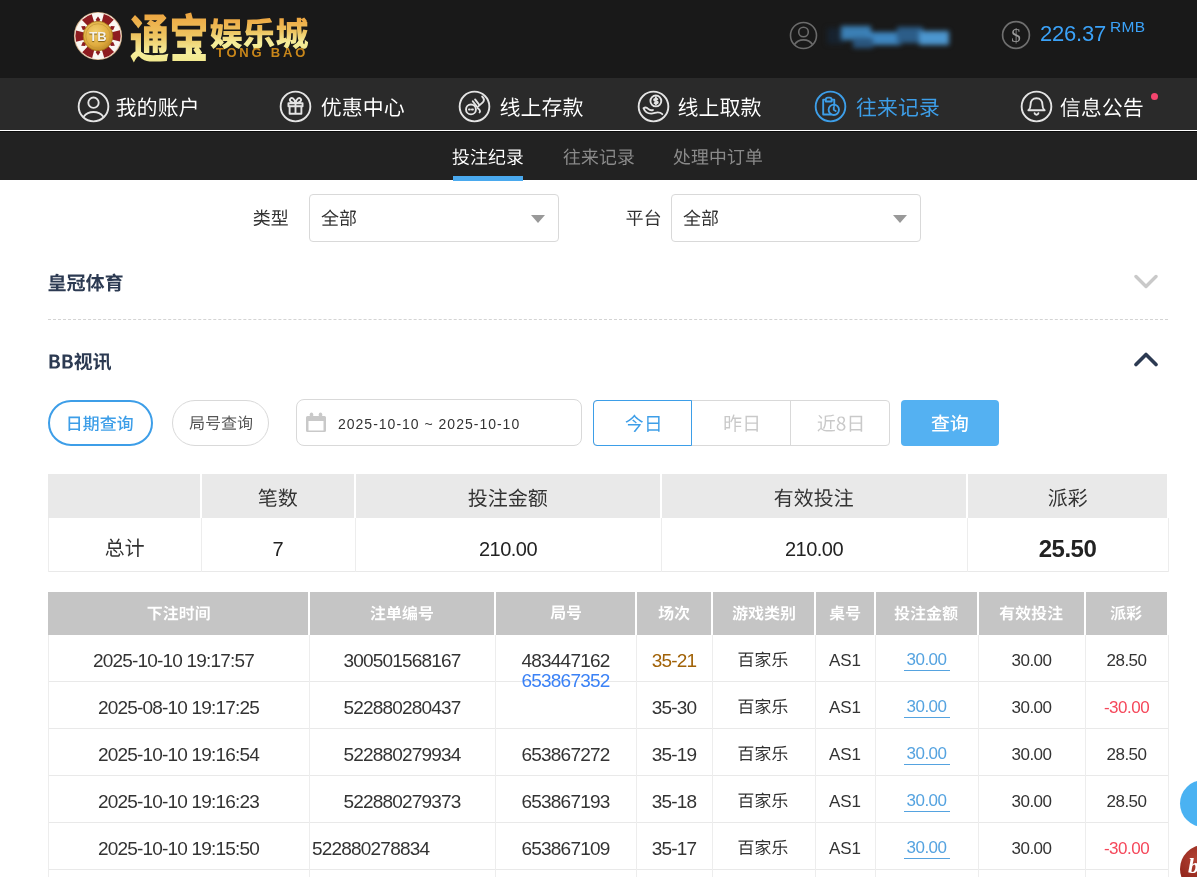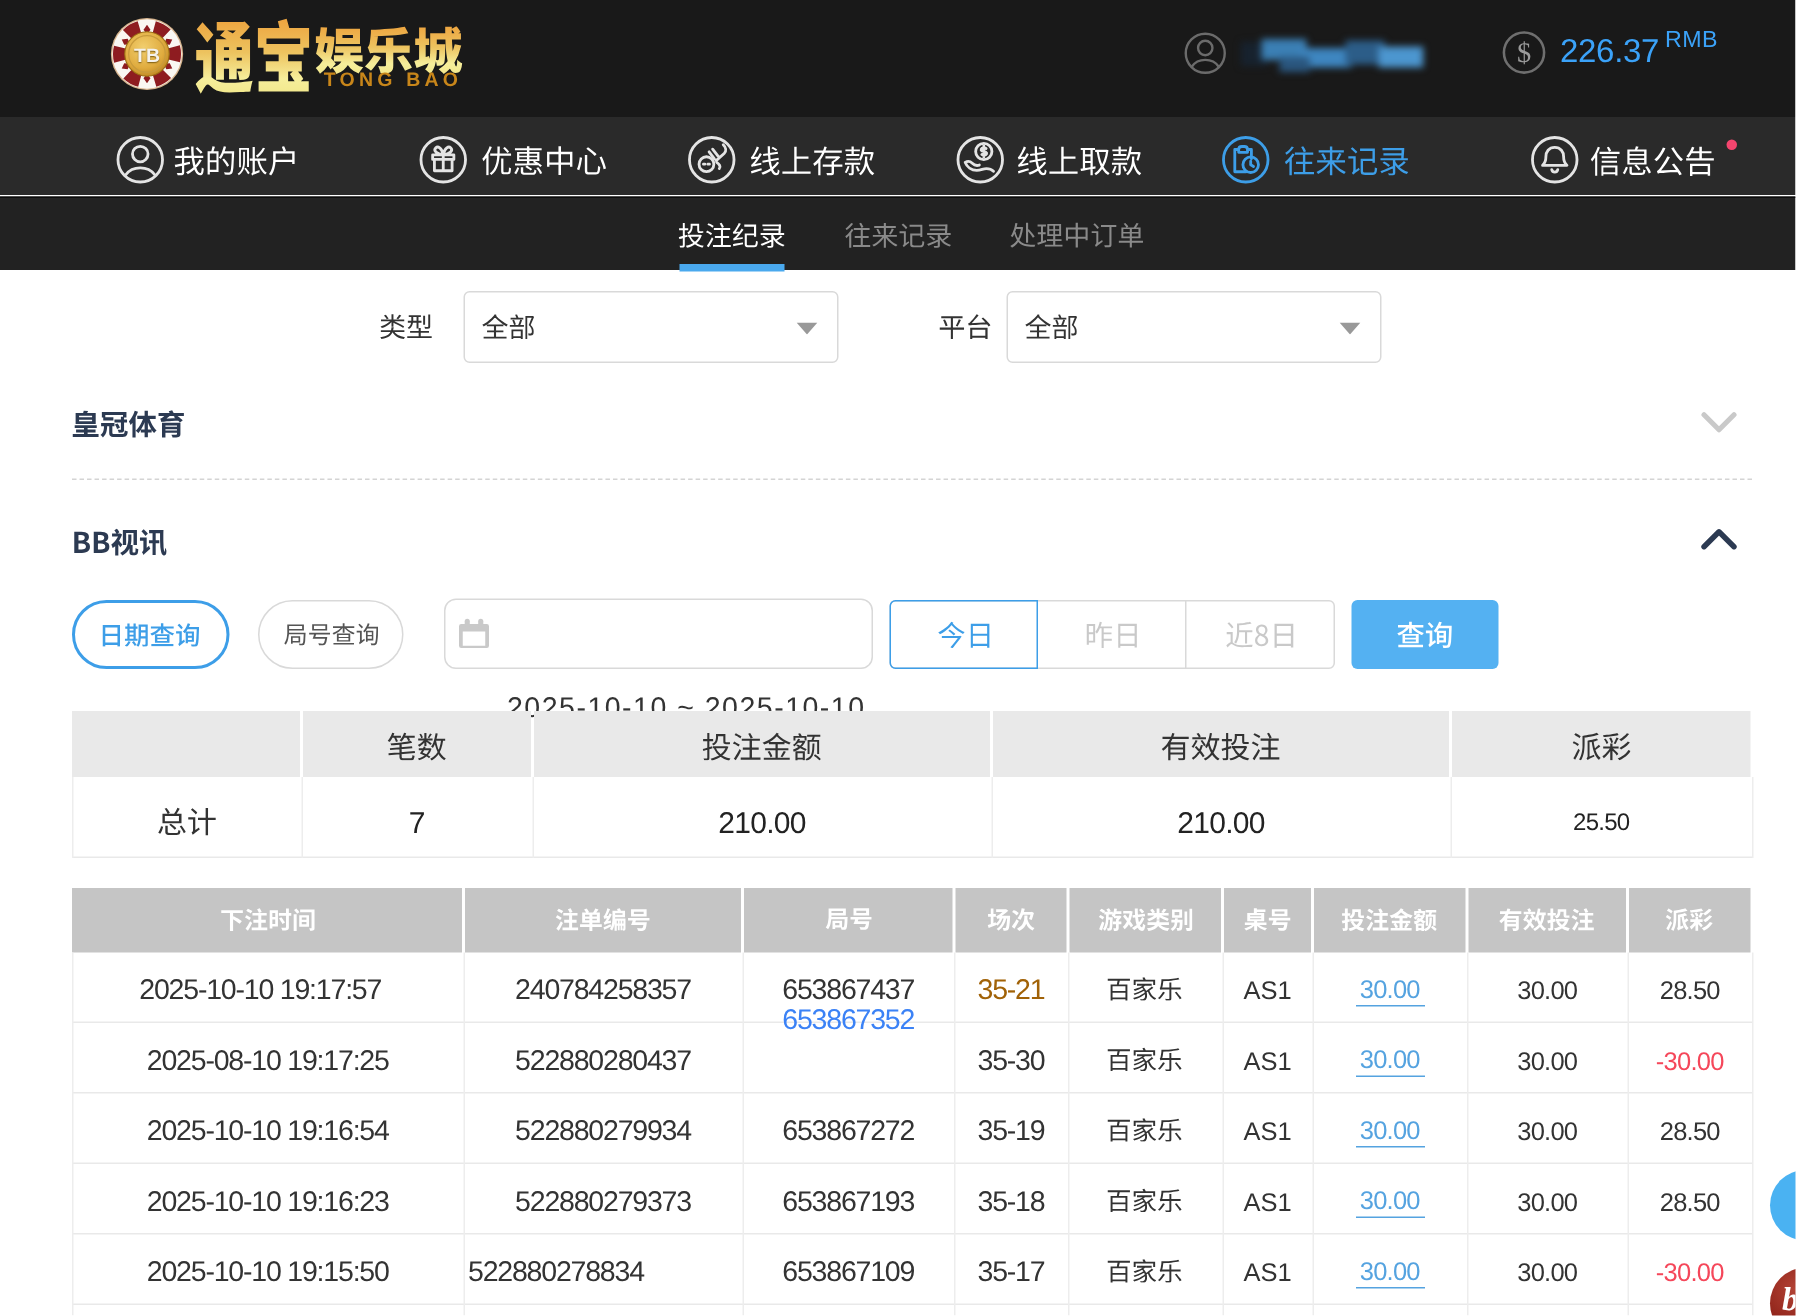--- a/index.html
+++ b/index.html
@@ -179,21 +179,21 @@
     <rect x="12.8" y="0.5" width="3.4" height="6" rx="1.7"></rect>
 <g fill="#fff">
       <rect x="4.6" y="11" width="2.2" height="2.2"></rect>
       <rect x="8.9" y="11" width="2.2" height="2.2"></rect>
       <rect x="13.2" y="11" width="2.2" height="2.2"></rect>
 <rect x="4.6" y="14.8" width="2.2" height="2.2"></rect>
       <rect x="8.9" y="14.8" width="2.2" height="2.2"></rect>
       <rect x="13.2" y="14.8" width="2.2" height="2.2"></rect>
     </g>
   </svg>
-<div style="position:absolute;left:338px;top:410.5px;height:27px;line-height:27px;font-size:19px;color:#333;font-weight:400;letter-spacing:1px;white-space:nowrap;margin-top:48px;">2025-10-10 ~ 2025-10-10</div>
+<div style="position:absolute;left:338px;top:410.5px;height:27px;line-height:27px;font-size:14px;color:#333;font-weight:400;letter-spacing:1px;white-space:nowrap;">2025-10-10 ~ 2025-10-10</div>
 <div style="position:absolute;left:593px;top:400px;width:297px;height:46px;box-sizing:border-box;border:1px solid #d9d9d9;border-radius:4px;"></div>
 <div style="position:absolute;left:790px;top:400px;width:1px;height:46px;background:#d9d9d9;"></div>
 <div style="position:absolute;left:593px;top:400px;width:99px;height:46px;box-sizing:border-box;border:1px solid #3d9ee8;border-radius:4px 0 0 4px;"></div>
 <svg style="position:absolute;left:624.9px;top:413.7px;" width="35.1" height="18.7" viewBox="0.2 -16.6 35.1 18.7">
     <path fill="#3d9ee8" d="M3.1 -6.6H14.9V-5.2H3.1ZM7.4 -10.1 8.4 -11Q9 -10.6 9.7 -10Q10.4 -9.5 11 -8.9Q11.7 -8.4 12.1 -8L11 -7Q10.7 -7.4 10 -8Q9.4 -8.5 8.7 -9.1Q8 -9.7 7.4 -10.1ZM10.1 -15.3Q10.8 -14.4 11.8 -13.5Q12.7 -12.6 13.8 -11.8Q15 -11 16.1 -10.3Q17.3 -9.6 18.3 -9.2Q18.2 -9 17.9 -8.8Q17.7 -8.6 17.5 -8.3Q17.4 -8.1 17.2 -7.9Q16.2 -8.4 15 -9.2Q13.9 -9.9 12.8 -10.8Q11.6 -11.7 10.6 -12.7Q9.6 -13.7 8.9 -14.7ZM9.4 -16.1 10.8 -15.4Q9.7 -13.9 8.3 -12.4Q6.8 -11 5.2 -9.8Q3.5 -8.6 1.8 -7.8Q1.6 -8.1 1.3 -8.4Q1 -8.8 0.7 -9Q2.4 -9.8 4 -10.9Q5.7 -12 7.1 -13.3Q8.5 -14.7 9.4 -16.1ZM14.7 -6.6H15L15.2 -6.7L16.3 -6.2Q15.7 -5.4 15 -4.4Q14.2 -3.4 13.4 -2.4Q12.6 -1.4 11.8 -0.4Q11 0.7 10.2 1.6L8.8 0.9Q9.5 0 10.4 -1Q11.2 -2 12 -3Q12.8 -4 13.5 -4.9Q14.2 -5.8 14.7 -6.4Z M22.4 -14.7H34.8V1.2H33.3V-13.2H23.8V1.3H22.4ZM23.3 -8.1H33.9V-6.7H23.3ZM23.3 -1.4H34V0.1H23.3Z"></path>
   </svg>
 <svg style="position:absolute;left:723.8px;top:413.7px;" width="34.4" height="18.5" viewBox="0.9 -16.5 34.4 18.5">
     <path fill="#c9c9c9" d="M12.2 -8.9H17.9V-7.6H12.2ZM12.2 -4.7H18.1V-3.4H12.2ZM11.3 -12.5H12.7V1.5H11.3ZM10.1 -16 11.5 -15.7Q11.1 -14.2 10.6 -12.9Q10.1 -11.5 9.5 -10.2Q8.9 -9 8.2 -8.1Q8.1 -8.2 7.9 -8.4Q7.7 -8.6 7.5 -8.8Q7.3 -9 7.1 -9.1Q7.8 -10 8.3 -11.1Q8.9 -12.2 9.3 -13.4Q9.8 -14.7 10.1 -16ZM9.6 -12.9H18.3V-11.6H9.1ZM2.2 -14.5H7V-2.1H2.2V-3.4H5.7V-13.2H2.2ZM2.2 -9H6.3V-7.7H2.2ZM1.4 -14.5H2.8V-0.6H1.4Z M22.4 -14.7H34.8V1.2H33.3V-13.2H23.8V1.3H22.4ZM23.3 -8.1H33.9V-6.7H23.3ZM23.3 -1.4H34V0.1H23.3Z"></path>
   </svg>
 <svg style="position:absolute;left:817.2px;top:413.9px;" width="45.6" height="18.3" viewBox="0.2 -16.5 45.6 18.3">
@@ -226,21 +226,21 @@
 <div style="position:absolute;left:355px;top:518px;width:1px;height:54px;background:#ededed;"></div>
 <div style="position:absolute;left:661px;top:518px;width:1px;height:54px;background:#ededed;"></div>
 <div style="position:absolute;left:967px;top:518px;width:1px;height:54px;background:#ededed;"></div>
 <div style="position:absolute;left:1168px;top:518px;width:1px;height:54px;background:#ededed;"></div>
 <svg style="position:absolute;left:104.8px;top:538.3px;" width="39.3" height="19.4" viewBox="0.4 -17.3 39.3 19.4">
     <path fill="#333333" d="M15.2 -4.3 16.3 -4.9Q16.9 -4.3 17.5 -3.5Q18.1 -2.7 18.5 -2Q19 -1.2 19.2 -0.6L17.9 0.2Q17.7 -0.4 17.3 -1.2Q16.9 -2 16.3 -2.8Q15.8 -3.6 15.2 -4.3ZM8.2 -5.4 9.3 -6.2Q10 -5.8 10.7 -5.2Q11.4 -4.7 12 -4.1Q12.6 -3.5 12.9 -3L11.8 -2.1Q11.5 -2.6 10.9 -3.2Q10.3 -3.8 9.6 -4.3Q8.9 -4.9 8.2 -5.4ZM5.6 -4.8H7.2V-0.7Q7.2 -0.3 7.5 -0.1Q7.7 0 8.7 0Q8.9 0 9.3 0Q9.7 0 10.2 0Q10.8 0 11.3 0Q11.9 0 12.3 0Q12.8 0 13 0Q13.5 0 13.8 -0.1Q14 -0.3 14.1 -0.7Q14.2 -1.1 14.3 -2Q14.4 -1.9 14.7 -1.8Q14.9 -1.7 15.2 -1.6Q15.5 -1.5 15.7 -1.5Q15.6 -0.3 15.3 0.3Q15.1 0.9 14.6 1.1Q14 1.4 13.1 1.4Q13 1.4 12.5 1.4Q12.1 1.4 11.5 1.4Q10.9 1.4 10.3 1.4Q9.7 1.4 9.2 1.4Q8.8 1.4 8.6 1.4Q7.4 1.4 6.8 1.2Q6.1 1 5.9 0.6Q5.6 0.1 5.6 -0.7ZM2.7 -4.5 4.2 -4.2Q3.9 -3 3.4 -1.7Q2.9 -0.4 2.2 0.5L0.9 -0.2Q1.3 -0.7 1.6 -1.4Q2 -2.1 2.3 -2.9Q2.6 -3.7 2.7 -4.5ZM5.1 -16.1 6.4 -16.7Q7.1 -15.9 7.7 -15Q8.3 -14.1 8.6 -13.4L7.2 -12.7Q7 -13.1 6.7 -13.7Q6.4 -14.3 6 -15Q5.6 -15.6 5.1 -16.1ZM13.7 -16.8 15.2 -16.2Q14.6 -15 13.8 -13.8Q13.1 -12.7 12.5 -11.8L11.2 -12.4Q11.7 -13 12.1 -13.8Q12.6 -14.5 13 -15.3Q13.4 -16.1 13.7 -16.8ZM5.3 -11.3V-7.8H14.7V-11.3ZM3.7 -12.8H16.4V-6.4H3.7Z M22.7 -15.5 23.7 -16.5Q24.3 -16 24.9 -15.5Q25.5 -14.9 26.1 -14.4Q26.6 -13.9 26.9 -13.5L25.9 -12.3Q25.6 -12.8 25.1 -13.3Q24.5 -13.9 23.9 -14.5Q23.3 -15 22.7 -15.5ZM23.9 1.2 23.6 -0.3 24.1 -0.9 28.1 -3.6Q28.1 -3.4 28.2 -3.2Q28.3 -2.9 28.4 -2.7Q28.5 -2.5 28.6 -2.3Q27.1 -1.3 26.3 -0.7Q25.4 -0.1 25 0.3Q24.5 0.7 24.3 0.9Q24 1.1 23.9 1.2ZM20.9 -10.5H25V-9H20.9ZM27.4 -10.2H39.2V-8.6H27.4ZM32.5 -16.7H34.1V1.6H32.5ZM23.9 1.2Q23.8 1 23.7 0.8Q23.6 0.5 23.4 0.2Q23.3 -0 23.1 -0.2Q23.4 -0.4 23.7 -0.8Q24.1 -1.2 24.1 -1.9V-10.5H25.6V-0.5Q25.6 -0.5 25.4 -0.4Q25.3 -0.3 25 -0.1Q24.8 0.1 24.5 0.4Q24.3 0.6 24.1 0.8Q23.9 1 23.9 1.2Z"></path>
   </svg>
 <div style="position:absolute;left:248.0px;top:534.5px;width:60px;height:28px;line-height:28px;font-size:20px;color:#222;font-weight:400;text-align:center;white-space:nowrap;">7</div>
 <div style="position:absolute;left:458.0px;top:534.5px;width:100px;height:28px;line-height:28px;font-size:20px;color:#222;font-weight:400;letter-spacing:-0.5px;text-align:center;white-space:nowrap;">210.00</div>
 <div style="position:absolute;left:764.0px;top:534.5px;width:100px;height:28px;line-height:28px;font-size:20px;color:#222;font-weight:400;letter-spacing:-0.5px;text-align:center;white-space:nowrap;">210.00</div>
-<div style="position:absolute;left:1017.5px;top:534.5px;width:100px;height:28px;line-height:28px;font-size:16px;color:#222;font-weight:400;letter-spacing:-0.5px;text-align:center;white-space:nowrap;">25.50</div>
+<div style="position:absolute;left:1017.5px;top:534.5px;width:100px;height:28px;line-height:28px;font-size:24px;color:#222;font-weight:700;letter-spacing:-0.5px;text-align:center;white-space:nowrap;">25.50</div>
 <div style="position:absolute;left:48px;top:592px;width:260px;height:43px;background:#c5c5c5;"></div>
 <div style="position:absolute;left:310px;top:592px;width:184px;height:43px;background:#c5c5c5;"></div>
 <div style="position:absolute;left:496px;top:592px;width:139px;height:43px;background:#c5c5c5;"></div>
 <div style="position:absolute;left:637px;top:592px;width:74px;height:43px;background:#c5c5c5;"></div>
 <div style="position:absolute;left:713px;top:592px;width:101px;height:43px;background:#c5c5c5;"></div>
 <div style="position:absolute;left:816px;top:592px;width:58px;height:43px;background:#c5c5c5;"></div>
 <div style="position:absolute;left:876px;top:592px;width:101px;height:43px;background:#c5c5c5;"></div>
 <div style="position:absolute;left:979px;top:592px;width:105px;height:43px;background:#c5c5c5;"></div>
 <div style="position:absolute;left:1086px;top:592px;width:81px;height:43px;background:#c5c5c5;"></div>
 <svg style="position:absolute;left:146.9px;top:605.0px;" width="63.2" height="16.1" viewBox="0.3 -14.2 63.2 16.1">
@@ -280,22 +280,22 @@
 <div style="position:absolute;left:309px;top:635px;width:1px;height:242px;background:#ededed;"></div>
 <div style="position:absolute;left:495px;top:635px;width:1px;height:242px;background:#ededed;"></div>
 <div style="position:absolute;left:636px;top:635px;width:1px;height:242px;background:#ededed;"></div>
 <div style="position:absolute;left:712px;top:635px;width:1px;height:242px;background:#ededed;"></div>
 <div style="position:absolute;left:815px;top:635px;width:1px;height:242px;background:#ededed;"></div>
 <div style="position:absolute;left:875px;top:635px;width:1px;height:242px;background:#ededed;"></div>
 <div style="position:absolute;left:978px;top:635px;width:1px;height:242px;background:#ededed;"></div>
 <div style="position:absolute;left:1085px;top:635px;width:1px;height:242px;background:#ededed;"></div>
 <div style="position:absolute;left:1168px;top:635px;width:1px;height:242px;background:#ededed;"></div>
 <div style="position:absolute;left:48.5px;top:646.5px;width:250px;height:27px;line-height:27px;font-size:19px;color:#333333;font-weight:400;letter-spacing:-0.8px;text-align:center;white-space:nowrap;">2025-10-10 19:17:57</div>
-<div style="position:absolute;left:312.0px;top:646.5px;width:180px;height:27px;line-height:27px;font-size:19px;color:#333333;font-weight:400;letter-spacing:-0.8px;text-align:center;white-space:nowrap;">240784258357</div>
-<div style="position:absolute;left:495.5px;top:646.5px;width:140px;height:27px;line-height:27px;font-size:19px;color:#333333;font-weight:400;letter-spacing:-0.8px;text-align:center;white-space:nowrap;">653867437</div>
+<div style="position:absolute;left:312.0px;top:646.5px;width:180px;height:27px;line-height:27px;font-size:19px;color:#333333;font-weight:400;letter-spacing:-0.8px;text-align:center;white-space:nowrap;">300501568167</div>
+<div style="position:absolute;left:495.5px;top:646.5px;width:140px;height:27px;line-height:27px;font-size:19px;color:#333333;font-weight:400;letter-spacing:-0.8px;text-align:center;white-space:nowrap;">483447162</div>
 <div style="position:absolute;left:636.5px;top:646.5px;width:75px;height:27px;line-height:27px;font-size:19px;color:#a16207;font-weight:400;letter-spacing:-0.8px;text-align:center;white-space:nowrap;">35-21</div>
 <svg style="position:absolute;left:738.4px;top:650.6px;" width="50.2" height="16.8" viewBox="0.6 -14.9 50.2 16.8">
     <path fill="#333333" d="M1.1 -13.4H15.9V-12.1H1.1ZM3.9 -5.3H13.4V-4.1H3.9ZM3.9 -0.9H13.3V0.3H3.9ZM7.7 -12.9 9.2 -12.6Q9.1 -11.9 8.9 -11.3Q8.7 -10.6 8.6 -9.9Q8.4 -9.3 8.2 -8.8L7 -9.1Q7.2 -9.6 7.3 -10.3Q7.4 -11 7.6 -11.7Q7.7 -12.3 7.7 -12.9ZM3 -9.6H14.2V1.4H12.9V-8.4H4.3V1.4H3Z M18.4 -12.8H32.7V-9.2H31.4V-11.6H19.7V-9.2H18.4ZM20.6 -10H30.4V-8.8H20.6ZM23.7 -7.7 24.6 -8.2Q25.6 -7.3 26.2 -6.3Q26.8 -5.2 27.1 -4.2Q27.3 -3.1 27.3 -2.1Q27.3 -1.1 27 -0.4Q26.7 0.4 26.3 0.7Q25.9 1.1 25.5 1.2Q25.1 1.3 24.5 1.3Q24.2 1.3 23.8 1.3Q23.5 1.3 23.1 1.3Q23 1 23 0.7Q22.9 0.3 22.7 0.1Q23.2 0.1 23.6 0.2Q24 0.2 24.3 0.2Q24.6 0.2 24.9 0.1Q25.1 0 25.3 -0.2Q25.7 -0.4 25.9 -1Q26 -1.6 26 -2.4Q26.1 -3.2 25.8 -4.1Q25.6 -5.1 25.1 -6Q24.6 -6.9 23.7 -7.7ZM25.4 -9.6 26.5 -9.2Q25.6 -8.3 24.4 -7.6Q23.2 -6.9 21.8 -6.3Q20.4 -5.7 19.1 -5.3Q19 -5.5 18.9 -5.7Q18.8 -5.9 18.6 -6.1Q18.5 -6.2 18.4 -6.4Q19.7 -6.7 21 -7.2Q22.4 -7.6 23.5 -8.3Q24.7 -8.9 25.4 -9.6ZM24.9 -6.4 25.8 -5.8Q25.2 -5.4 24.3 -4.9Q23.5 -4.4 22.6 -4Q21.7 -3.5 20.7 -3.2Q19.8 -2.8 19 -2.5Q18.9 -2.7 18.7 -3Q18.5 -3.3 18.3 -3.5Q19.1 -3.7 20.1 -4Q21 -4.4 21.9 -4.8Q22.8 -5.2 23.6 -5.6Q24.4 -6 24.9 -6.4ZM25.9 -4.4 26.8 -3.7Q26.1 -3.1 25.1 -2.5Q24.2 -1.8 23.1 -1.3Q22 -0.7 20.9 -0.2Q19.7 0.2 18.7 0.5Q18.6 0.3 18.4 -0Q18.2 -0.3 18 -0.5Q19.1 -0.8 20.2 -1.2Q21.3 -1.6 22.4 -2.1Q23.4 -2.7 24.3 -3.2Q25.3 -3.8 25.9 -4.4ZM28.8 -5.5Q29.2 -4.4 29.9 -3.4Q30.5 -2.4 31.4 -1.6Q32.3 -0.8 33.4 -0.4Q33.3 -0.3 33.1 -0.1Q33 0.1 32.8 0.3Q32.7 0.5 32.6 0.6Q31.4 0.1 30.5 -0.8Q29.5 -1.6 28.8 -2.8Q28.1 -3.9 27.7 -5.2ZM30.4 -8.2 31.5 -7.4Q30.8 -6.8 29.9 -6.2Q29.1 -5.6 28.2 -5Q27.4 -4.5 26.6 -4.1L25.8 -4.8Q26.5 -5.2 27.4 -5.8Q28.2 -6.4 29.1 -7Q29.9 -7.6 30.4 -8.2ZM24.2 -14 25.5 -14.4Q25.8 -13.9 26.1 -13.4Q26.4 -12.8 26.5 -12.4L25.1 -12Q25 -12.4 24.7 -13Q24.5 -13.5 24.2 -14Z M42.2 -10.9H43.5V-0.3Q43.5 0.3 43.3 0.6Q43.2 0.9 42.8 1.1Q42.3 1.2 41.6 1.3Q41 1.3 39.9 1.3Q39.8 1.1 39.7 0.7Q39.6 0.3 39.4 0Q39.9 0.1 40.4 0.1Q40.9 0.1 41.3 0.1Q41.6 0.1 41.8 0.1Q42 0.1 42.1 -0Q42.2 -0.1 42.2 -0.3ZM48.1 -14.1 48.9 -13Q47.8 -12.7 46.4 -12.5Q45 -12.3 43.4 -12.1Q41.8 -12 40.2 -11.9Q38.7 -11.9 37.2 -11.8Q37.2 -12.1 37.1 -12.4Q37 -12.8 36.9 -13Q38.4 -13 39.9 -13.1Q41.5 -13.2 43 -13.3Q44.5 -13.5 45.8 -13.6Q47.2 -13.8 48.1 -14.1ZM38 -4.7 39.2 -4.3Q38.8 -3.5 38.2 -2.7Q37.6 -1.8 36.9 -1.1Q36.3 -0.3 35.7 0.3Q35.6 0.2 35.4 0Q35.2 -0.1 35 -0.3Q34.8 -0.4 34.6 -0.5Q35.3 -1.1 35.9 -1.8Q36.5 -2.5 37 -3.2Q37.6 -4 38 -4.7ZM45.8 -4.2 46.9 -4.7Q47.5 -4 48.1 -3.3Q48.8 -2.5 49.4 -1.7Q50 -1 50.3 -0.4L49.1 0.2Q48.8 -0.4 48.3 -1.1Q47.7 -1.9 47 -2.7Q46.4 -3.5 45.8 -4.2ZM36.2 -6Q36.2 -6.1 36.1 -6.3Q36 -6.6 35.9 -6.8Q35.8 -7 35.8 -7.2Q35.9 -7.2 36.1 -7.5Q36.2 -7.8 36.3 -8.3Q36.4 -8.5 36.5 -9.3Q36.6 -10 36.8 -11Q36.9 -12 36.9 -13L38.2 -12.7Q38.2 -11.7 38 -10.6Q37.9 -9.6 37.7 -8.6Q37.4 -7.6 37.2 -6.8V-6.7Q37.2 -6.7 37.1 -6.7Q36.9 -6.6 36.7 -6.5Q36.5 -6.3 36.3 -6.2Q36.2 -6.1 36.2 -6ZM36.2 -6V-7L37.1 -7.5H49.7L49.7 -6.2H38.2Q37.6 -6.2 37.2 -6.2Q36.8 -6.1 36.5 -6.1Q36.3 -6 36.2 -6Z"></path>
   </svg>
 <div style="position:absolute;left:815.0px;top:647.5px;width:60px;height:25px;line-height:25px;font-size:17px;color:#333333;font-weight:400;text-align:center;white-space:nowrap;">AS1</div>
 <div style="position:absolute;left:903.5px;top:648.5px;width:46px;height:21px;line-height:21px;font-size:17px;letter-spacing:-0.5px;color:#55a3e0;text-align:center;border-bottom:1px solid #55a3e0;">30.00</div>
 <div style="position:absolute;left:991.5px;top:647.5px;width:80px;height:25px;line-height:25px;font-size:17px;color:#333333;font-weight:400;letter-spacing:-0.5px;text-align:center;white-space:nowrap;">30.00</div>
 <div style="position:absolute;left:1086.5px;top:647.5px;width:80px;height:25px;line-height:25px;font-size:17px;color:#333333;font-weight:400;letter-spacing:-0.5px;text-align:center;white-space:nowrap;">28.50</div>
 <div style="position:absolute;left:48.5px;top:693.5px;width:260px;height:27px;line-height:27px;font-size:19px;color:#333333;font-weight:400;letter-spacing:-0.8px;text-align:center;white-space:nowrap;">2025-08-10 19:17:25</div>
 <div style="position:absolute;left:312.0px;top:693.5px;width:180px;height:27px;line-height:27px;font-size:19px;color:#333333;font-weight:400;letter-spacing:-0.8px;text-align:center;white-space:nowrap;">522880280437</div>

